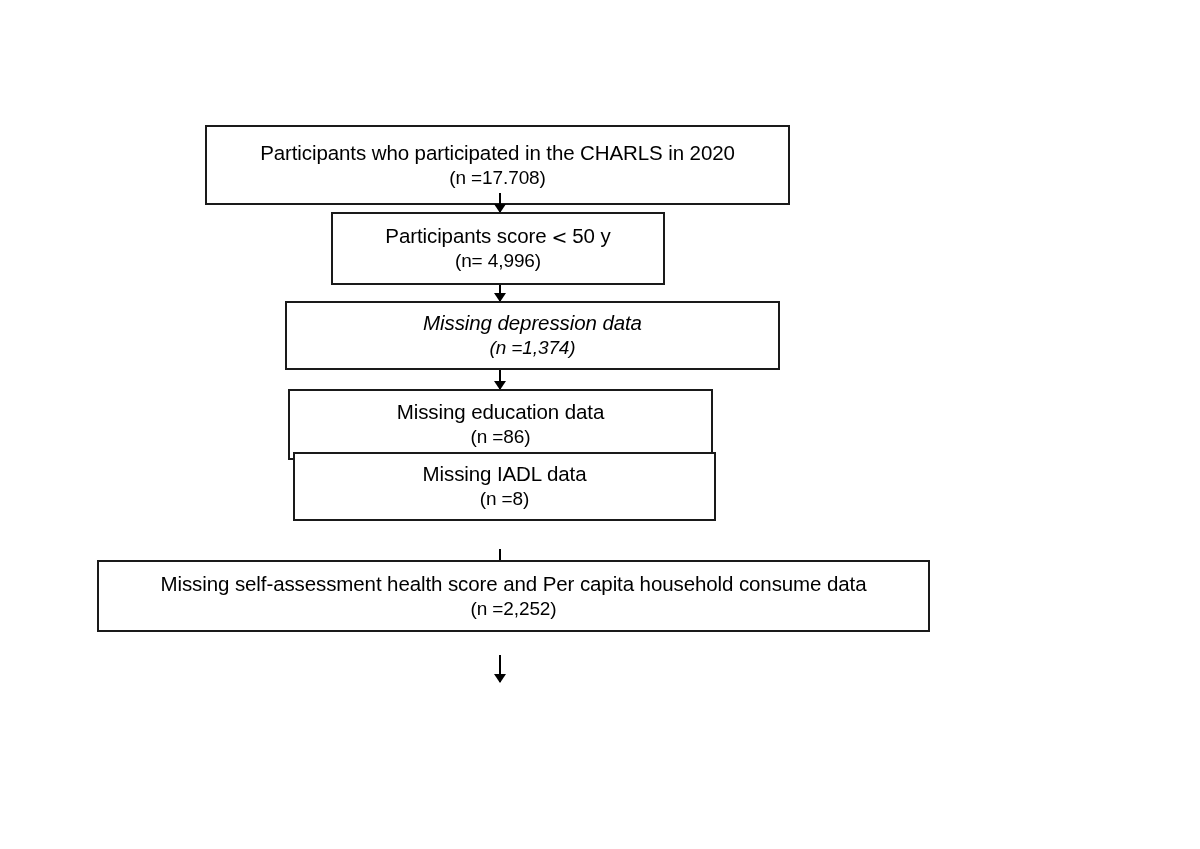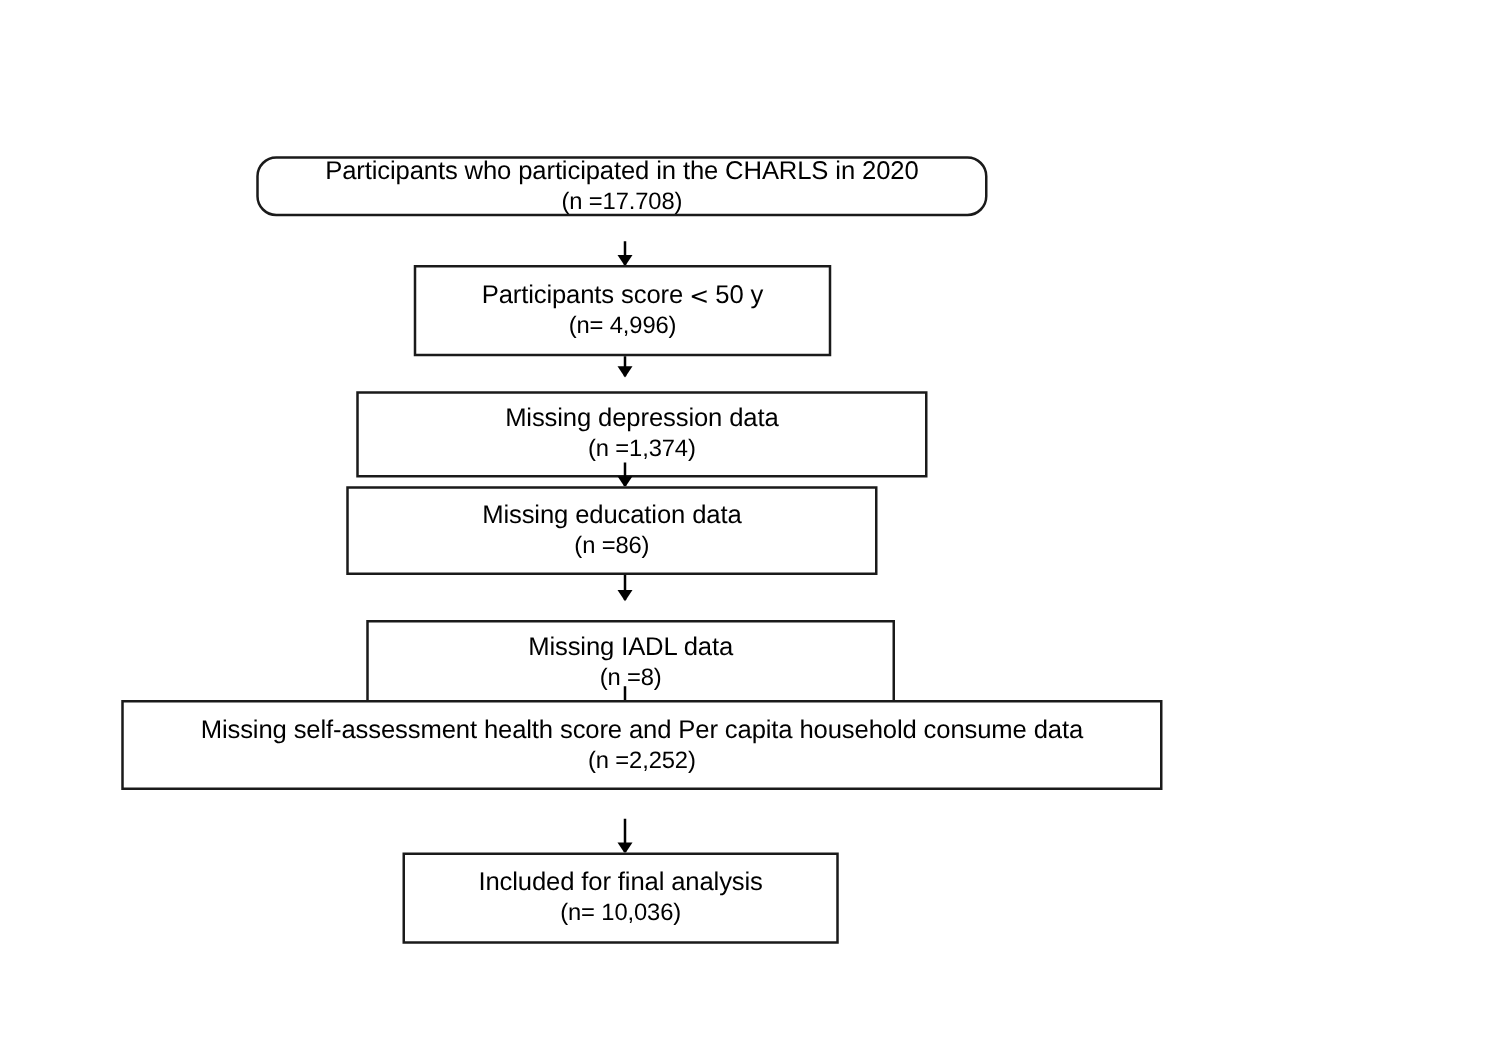--- a/index.html
+++ b/index.html
@@ -50,25 +50,25 @@
   
   .lt-sign {
     font-family: "DejaVu Sans", sans-serif;
     font-size: 19px;
     padding: 0 5px;
     position: relative;
     top: 1px;
   }
 
   
-  #node-1 { left: 205px; top: 125px;  width: 585px; height: 48px; border-radius: 16px; }
+  #node-1 { left: 205px; top: 125px;  width: 585px; height: 80px; }
   #node-2 { left: 331px; top: 212px;  width: 334px; height: 73px; }
-  #node-3 { left: 285px; top: 313px;  width: 457px; height: 69px; }
-  #node-4 { left: 277px; top: 389px;  width: 425px; height: 71px; }
-  #node-5 { left: 293px; top: 496px;  width: 423px; height: 69px; }
+  #node-3 { left: 285px; top: 301px;  width: 495px; height: 69px; font-style: italic; }
+  #node-4 { left: 288px; top: 389px;  width: 425px; height: 71px; }
+  #node-5 { left: 293px; top: 452px;  width: 423px; height: 69px; }
   #node-6 { left: 97px;  top: 560px;  width: 833px; height: 72px; }
   #node-7 { left: 322px; top: 682px;  width: 349px; height: 73px; }
 
   
   .connector {
     position: absolute;
     left: 500px;
     width: 2px;
     background: #000000;
     transform: translateX(-1px);
@@ -144,18 +144,14 @@
 
   <div class="node" id="node-6">
     <div class="node-line1">Missing self-assessment health score and Per capita household consume data</div>
     <div class="node-line2">(n =2,252)</div>
   </div>
 
   <div class="connector" id="conn-6">
     <span class="arrow-head"></span>
   </div>
 
-  <div class="node" id="node-7">
-    <div class="node-line1">Included for final analysis</div>
-    <div class="node-line2">(n= 10,036)</div>
-  </div>
 
 </div>
 
 </body></html>

